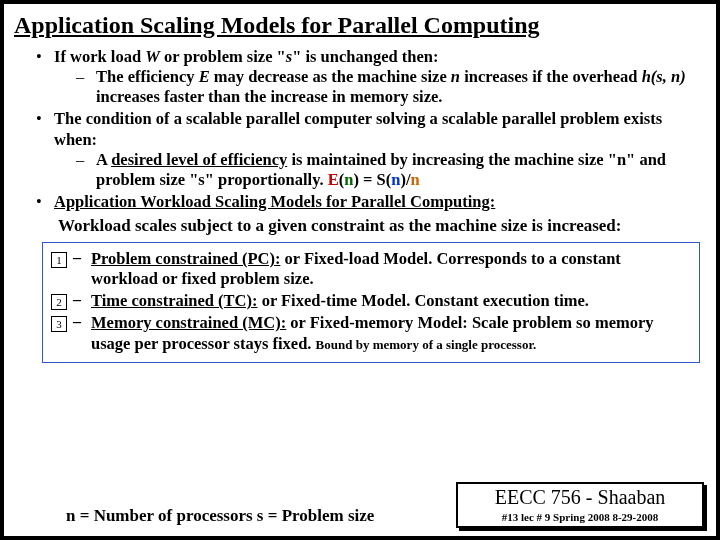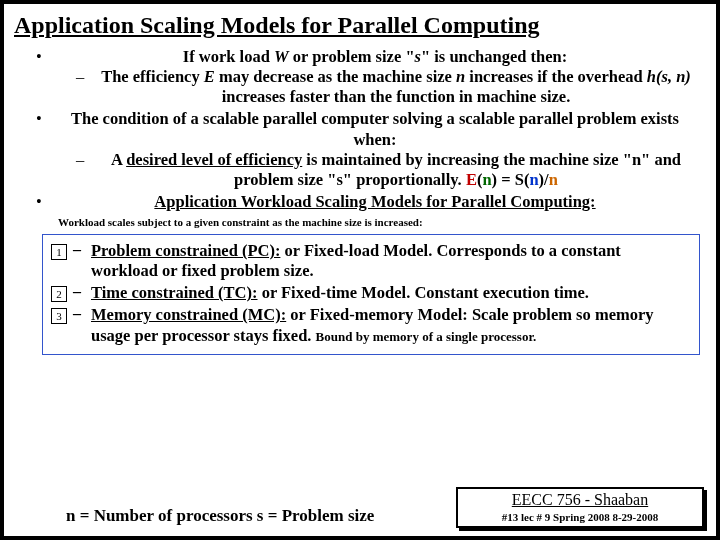--- a/index.html
+++ b/index.html
@@ -16,37 +16,37 @@
     font-weight: bold;
     font-size: 24px;
     padding: 8px 10px 6px;
     text-decoration: underline;
   }
   .content {
     padding: 2px 20px 0 28px;
     font-size: 16.5px;
     line-height: 1.22;
   }
-  ul.main { list-style: none; text-align: center; }
+  ul.main { list-style: none; }
   ul.main > li { position: relative; padding-left: 22px; margin-bottom: 2px; }
   ul.main > li::before { content: "•"; position: absolute; left: 4px; top: 0; }
   ul.sub { list-style: none; padding-left: 22px; }
   ul.sub > li { position: relative; padding-left: 20px; margin-bottom: 1px; }
   ul.sub > li::before { content: "–"; position: absolute; left: 0; top: 0; }
   .b { font-weight: bold; }
   .i { font-style: italic; }
   .u { text-decoration: underline; }
   .colE { color: #c00000; }
   .colEn { color: #006600; }
   .colS { color: #0033cc; }
   .coln { color: #cc6600; }
   .subhead {
     font-weight: bold;
     padding: 2px 0 4px 54px;
-    font-size: 11px;
+    font-size: 17px;
   }
   .model-box {
     margin: 2px 16px 2px 38px;
     border: 1.5px solid #3355cc;
     padding: 4px 8px 6px 8px;
   }
   .model-box .row {
     display: flex;
     align-items: flex-start;
     margin: 2px 0;
@@ -80,41 +80,40 @@
     background: #fff;
     width: 248px;
   }
   .footer-inner {
     border: 2px solid #000;
     box-shadow: 3px 3px 0 #000;
     text-align: center;
     padding: 2px 6px 3px;
   }
   .course {
-    font-size: 16px;
-    text-decoration: underline;
+    font-size: 20px;
   }
   .footnote {
     font-size: 11px;
     font-weight: bold;
     margin-top: 2px;
   }
 </style>
 </head>
 <body>
 
 <div class="title">Application Scaling Models for Parallel Computing</div>
 
 <div class="content">
   <ul class="main">
     <li>
       <span class="b"><span>If work load  </span><span class="i">W</span><span>  or problem size  "</span><span class="i">s</span><span>"  is unchanged then:</span></span>
       <ul class="sub">
         <li>
-          <span class="b"><span>The efficiency  </span><span class="i">E</span><span>  may decrease as the machine size </span><span class="i">n</span><span> increases if the overhead  </span><span class="i">h(s, n)</span><span>  increases faster than the function in machine size.</span></span>
+          <span class="b"><span>The efficiency  </span><span class="i">E</span><span>  may decrease as the machine size </span><span class="i">n</span><span> increases if the overhead  </span><span class="i">h(s, n)</span><span>  increases faster than the increase in memory size.</span></span>
         </li>
       </ul>
     </li>
     <li>
       <span class="b">The condition of a scalable parallel computer solving a scalable parallel problem exists when:</span>
       <ul class="sub">
         <li>
           <span class="b"><span>A </span><span class="u">desired level of efficiency</span><span> is maintained by increasing the machine size "n" and problem size "s" proportionally.  </span><span class="colE">E</span><span>(</span><span class="colEn">n</span><span>)  =  S(</span><span class="colS">n</span><span>)/</span><span class="coln">n</span></span>
         </li>
       </ul>

